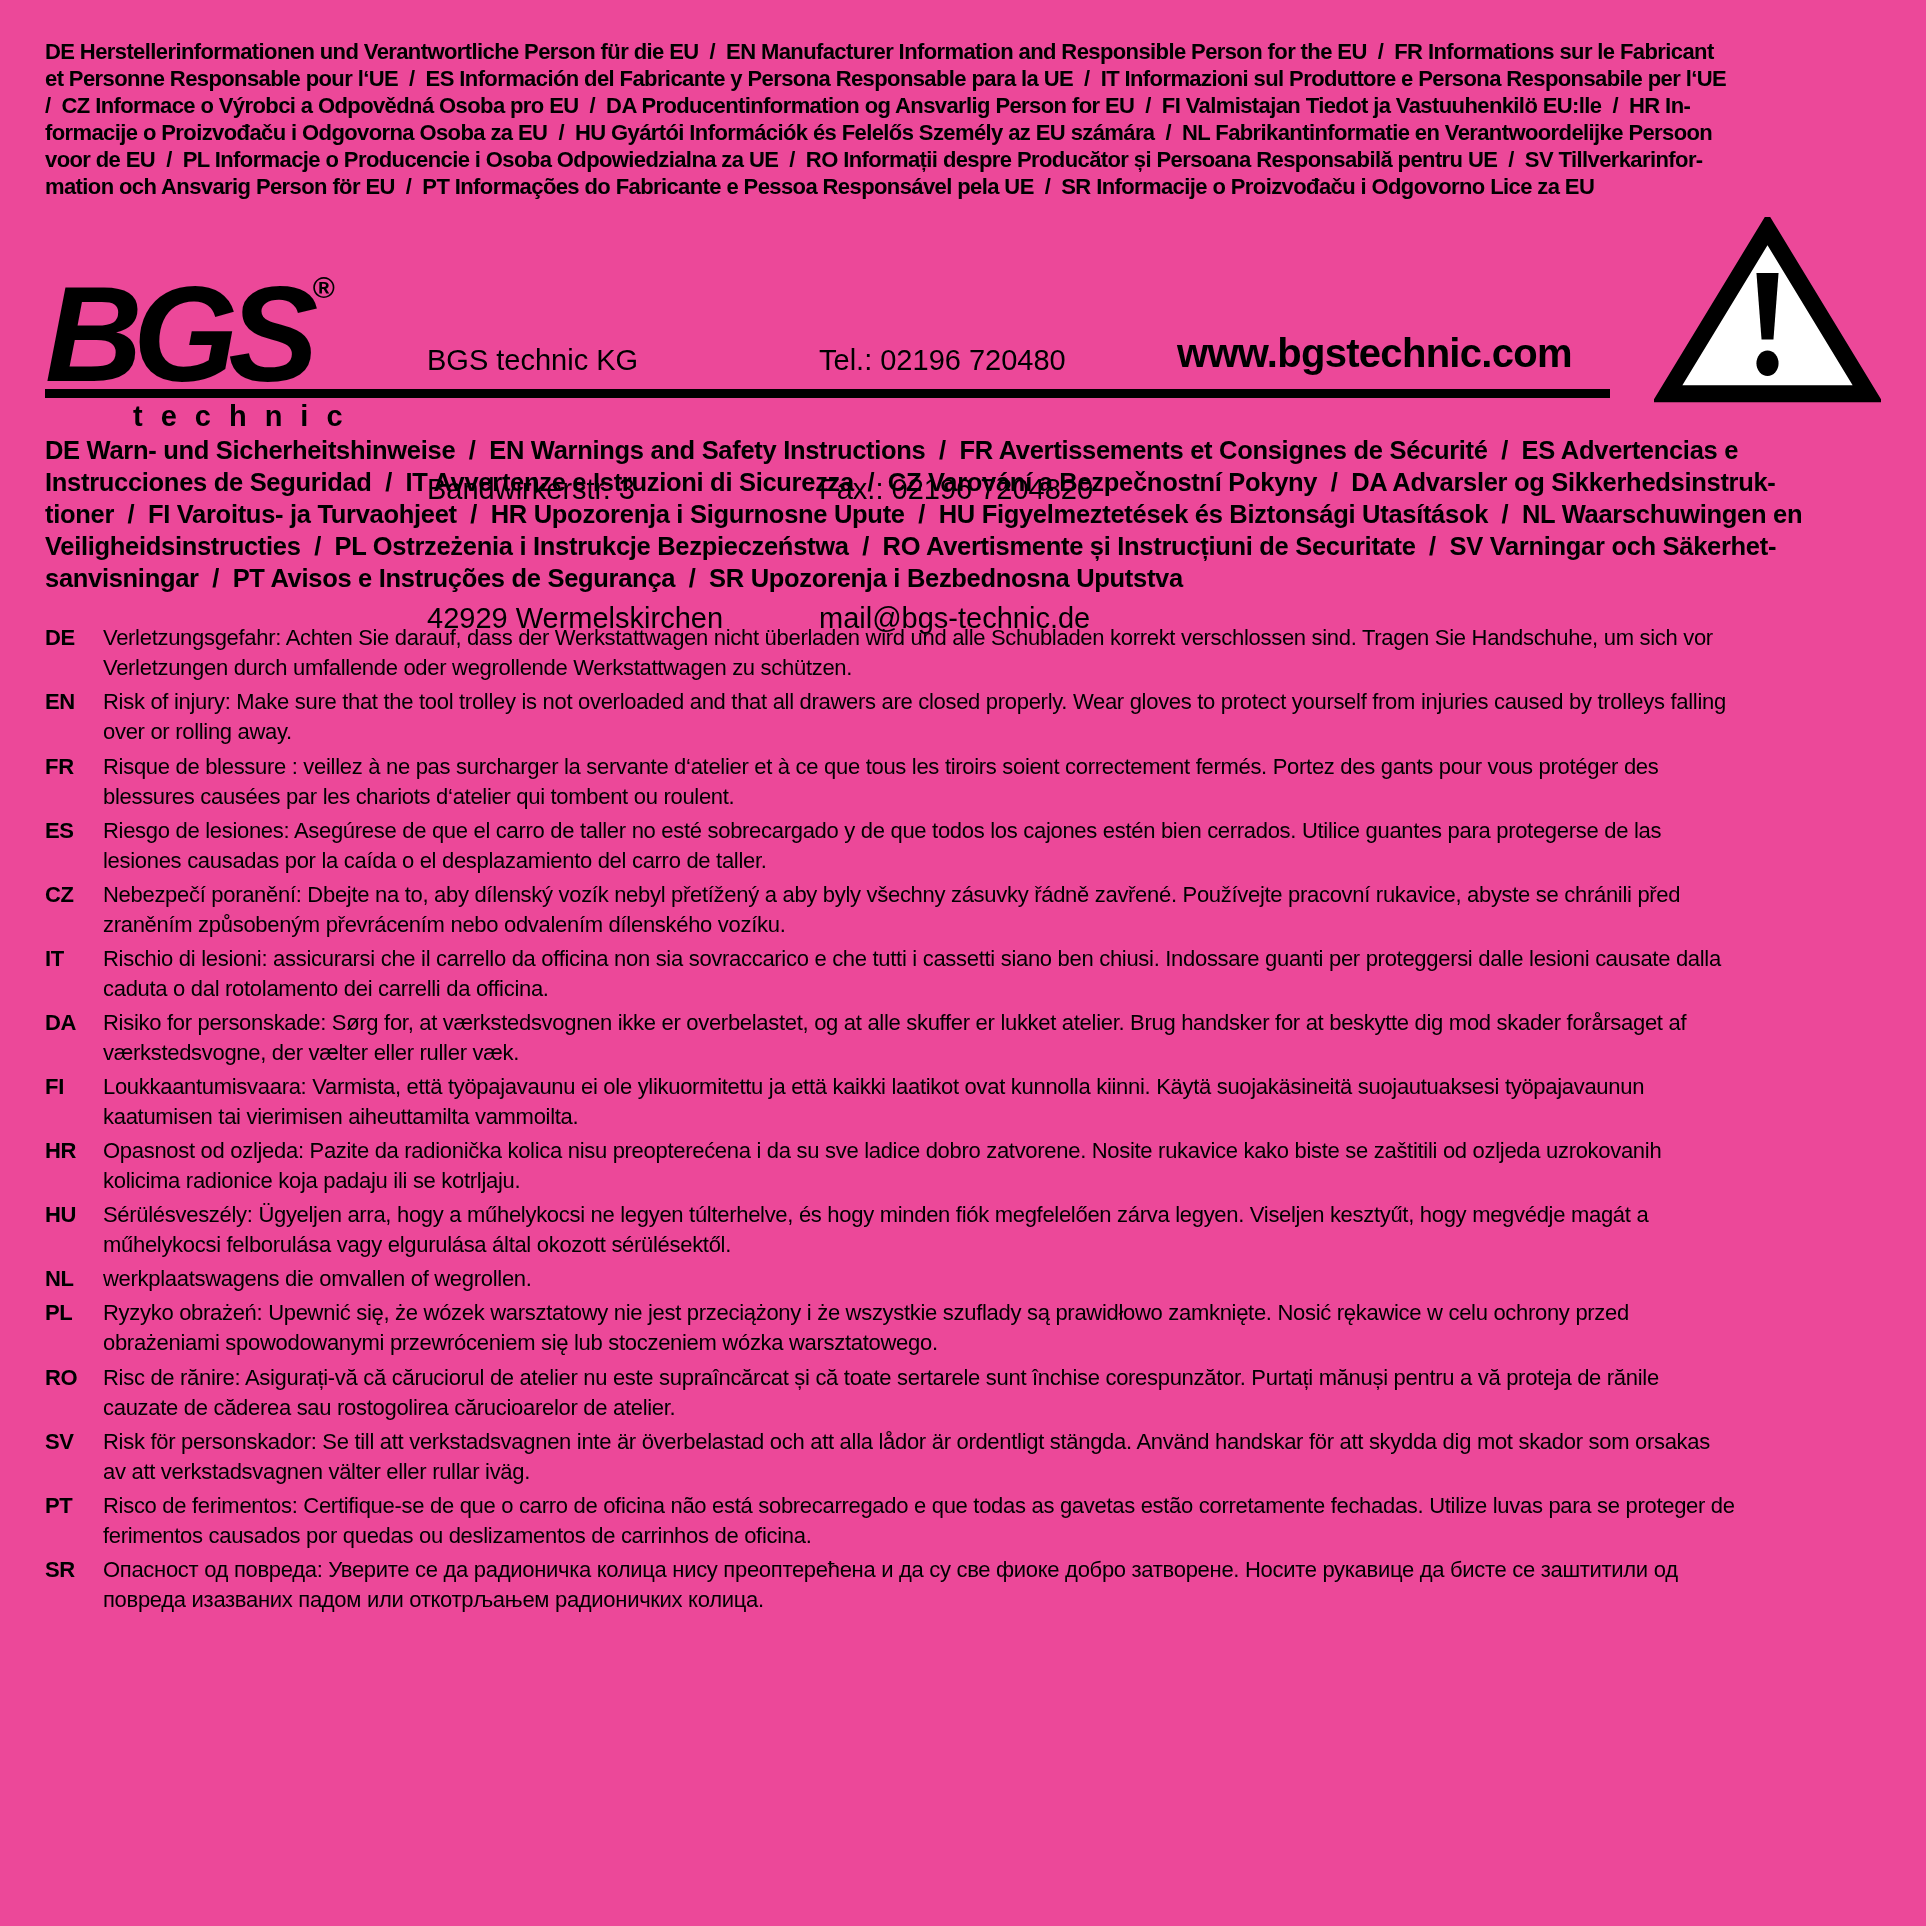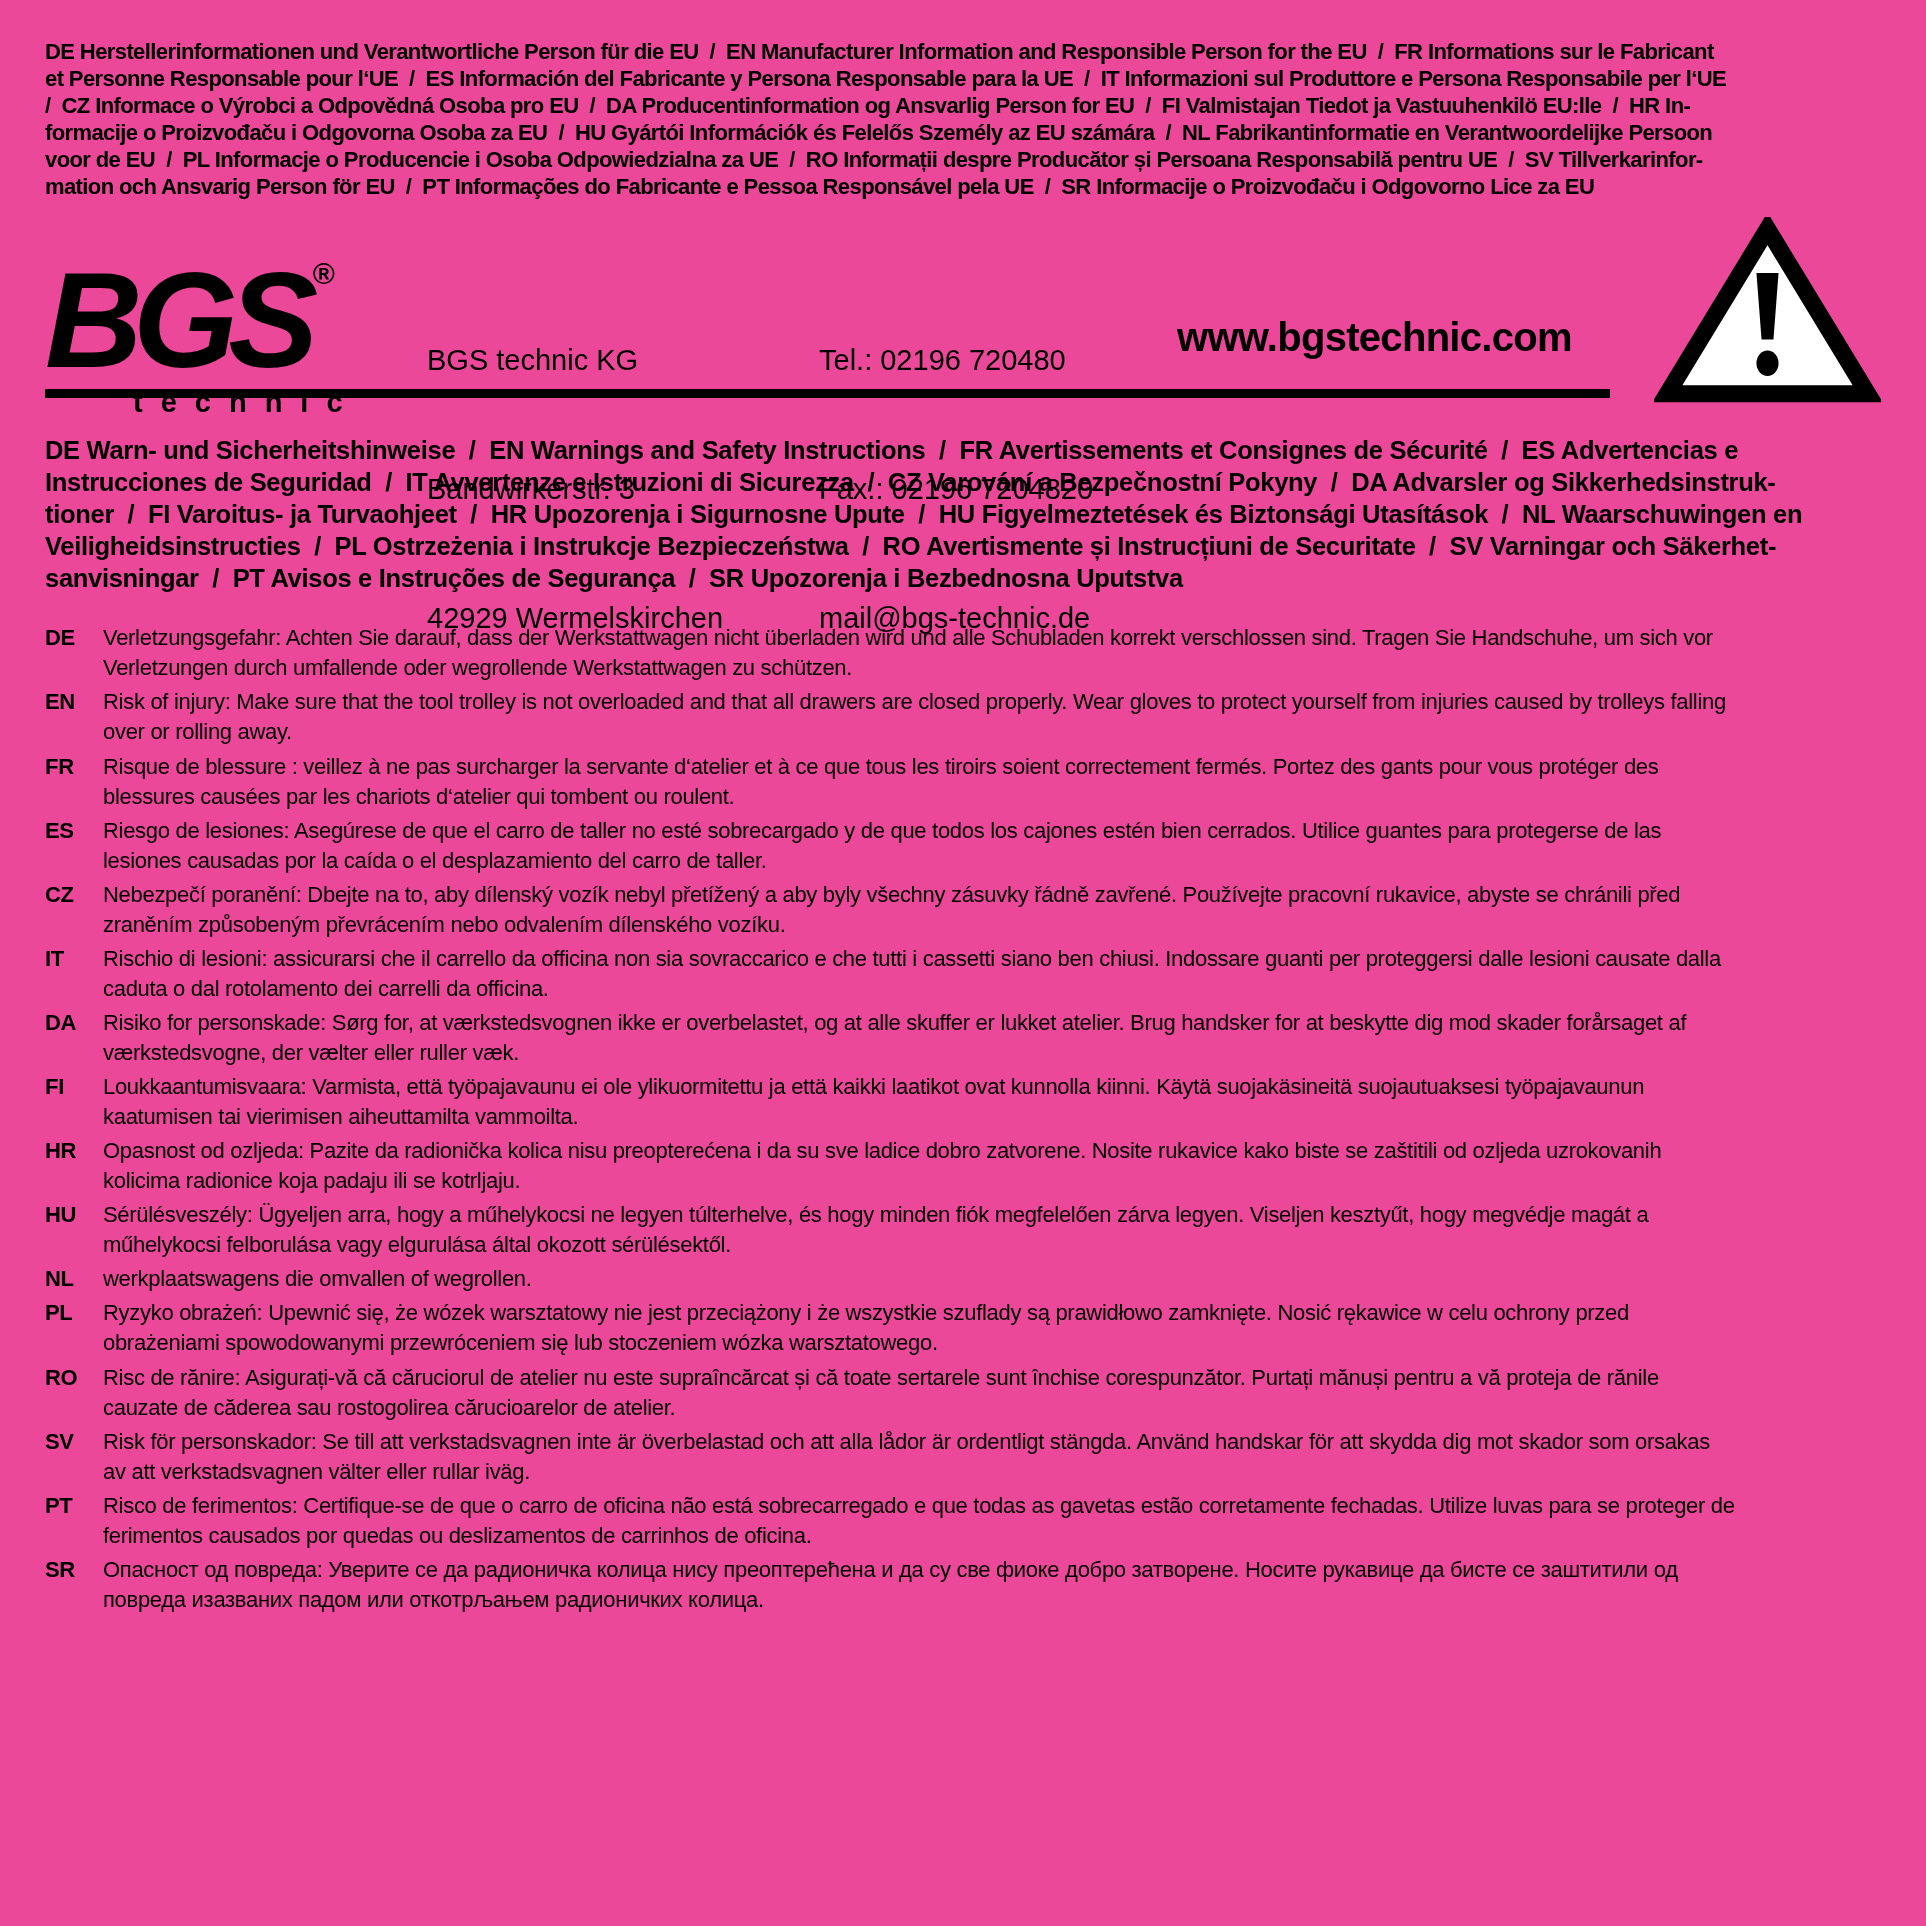--- a/index.html
+++ b/index.html
@@ -23,21 +23,21 @@
     line-height: 27px;
   }
 
   
   .brand-band {
     position: relative;
     height: 169px;
     margin: 17px 45px 0 45px;
     overflow: visible;
   }
-  .logo { position: absolute; left: 0; top: 2px; width: 303px; }
+  .logo { position: absolute; left: 0; top: 16px; width: 303px; }
   .logo-word {
     font-size: 135px;
     line-height: 110px;
     font-weight: bold;
     font-style: italic;
     letter-spacing: -9.6px;
     white-space: nowrap;
   }
   .reg {
     font-size: 30px;
@@ -59,21 +59,21 @@
     top: 36px;
     font-size: 29px;
     line-height: 43px;
     white-space: pre;
   }
   .addr { left: 382px; }
   .contact { left: 774px; }
   .website {
     position: absolute;
     left: 1132px;
-    top: 98px;
+    top: 114px;
     font-size: 40px;
     font-weight: bold;
     letter-spacing: -0.7px;
     white-space: pre;
   }
   .warn-tri { position: absolute; right: 0; top: 0; width: 227px; height: 187px; }
 
   .divider {
     margin: 3.4px 0 0 45px;
     width: 1565px;

